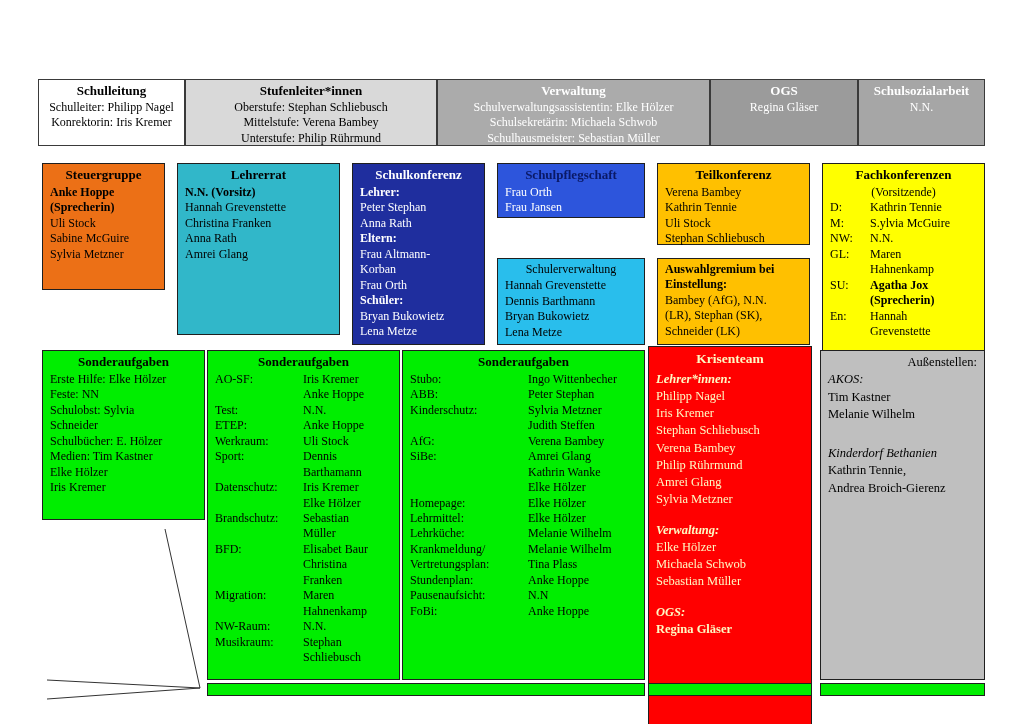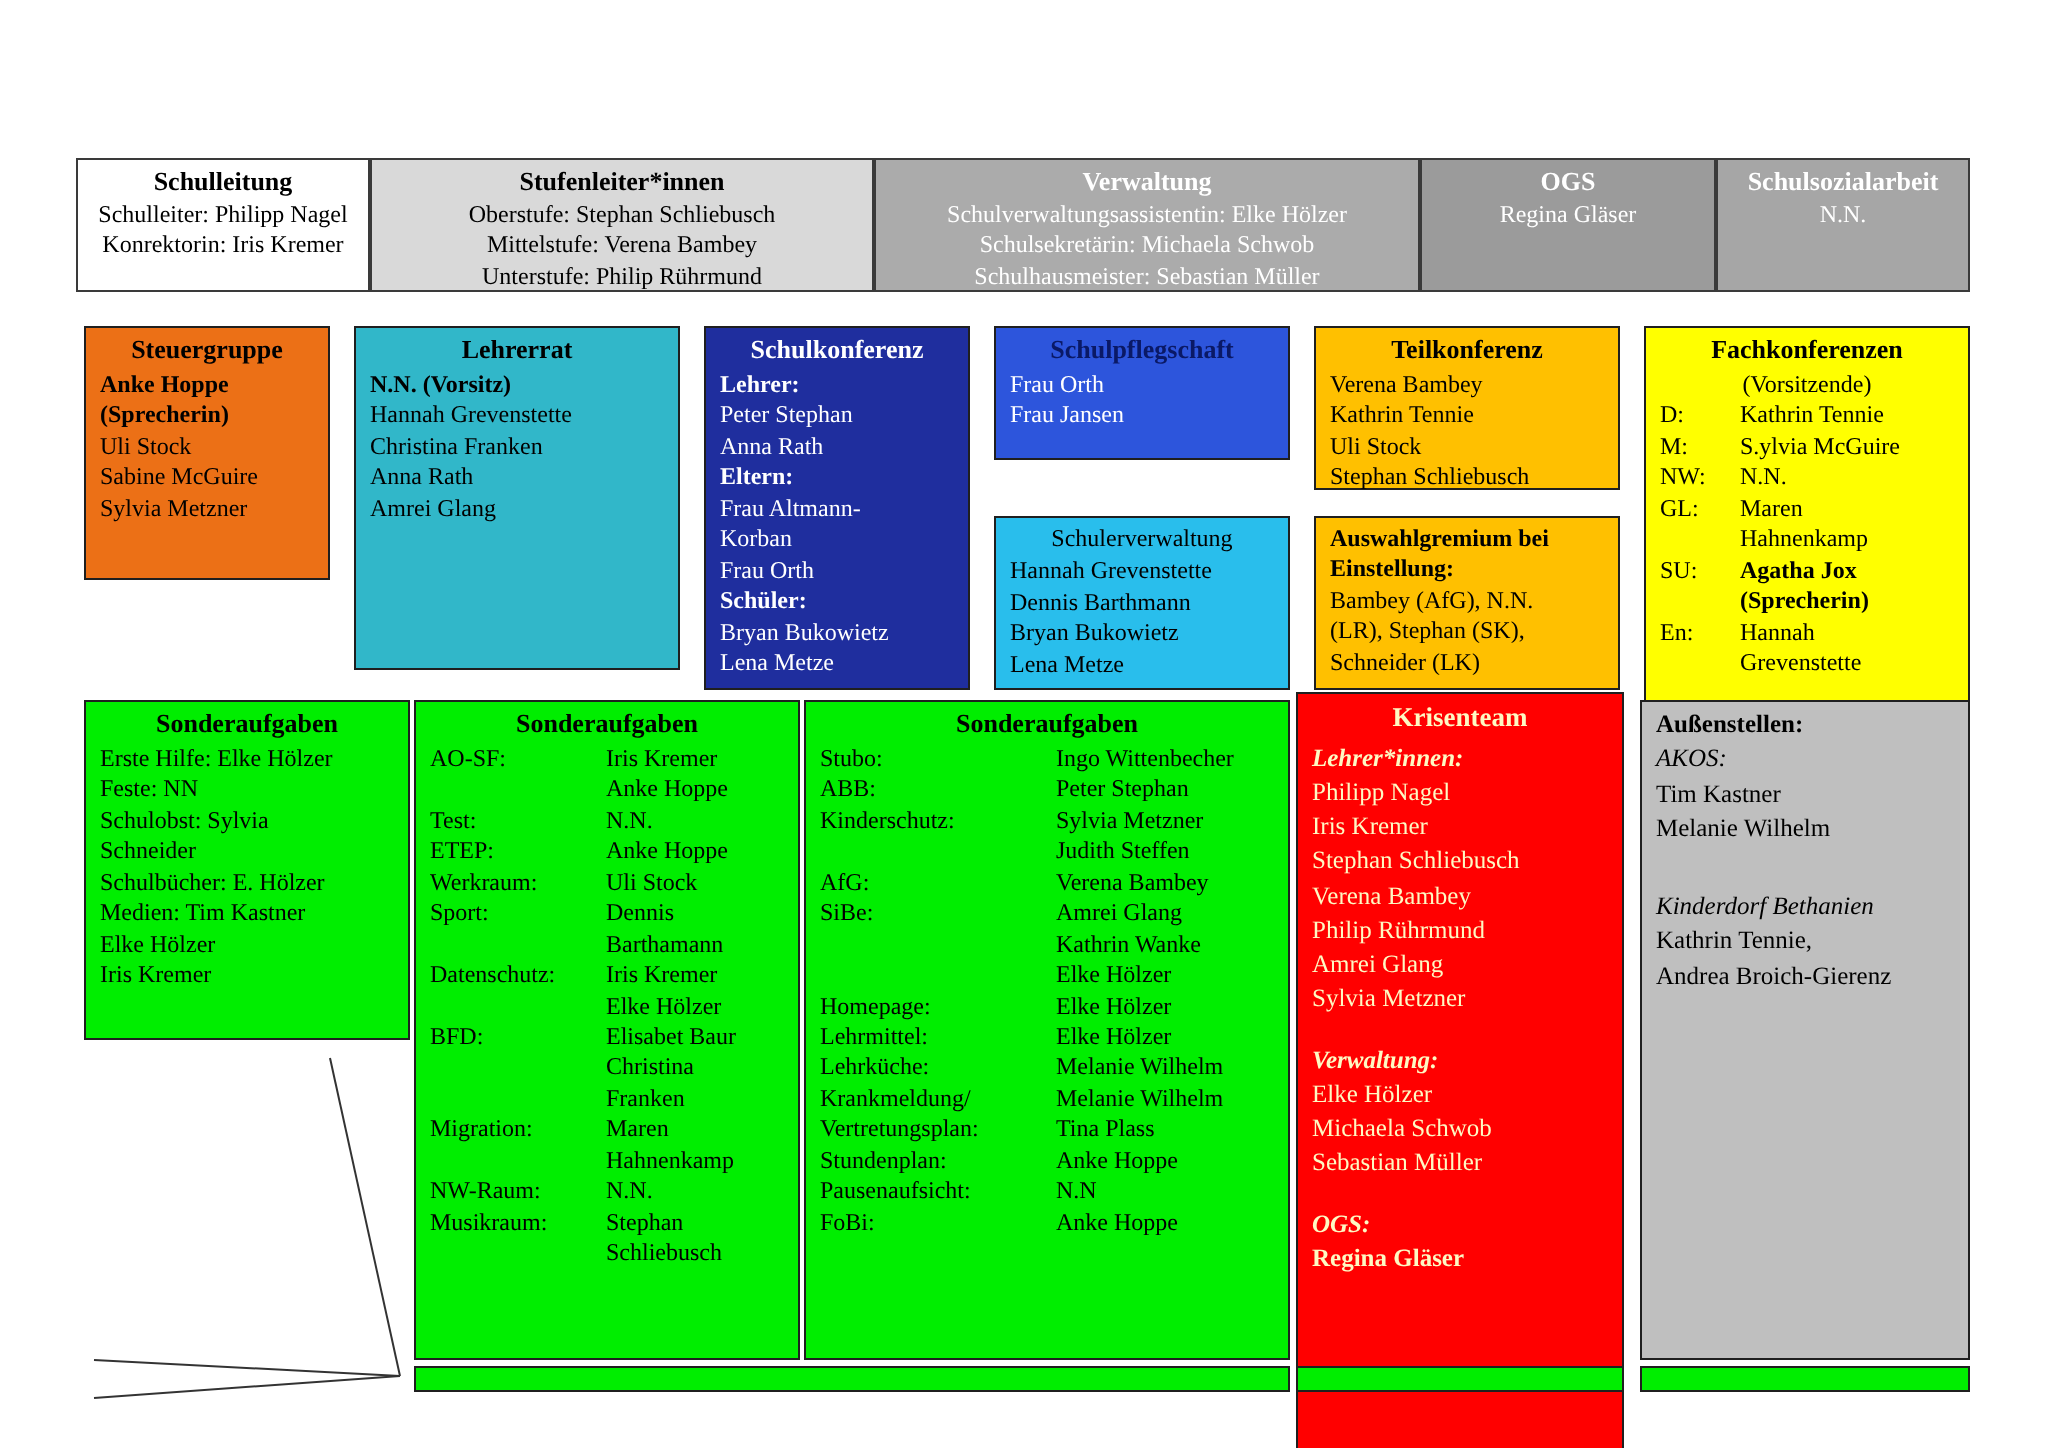--- a/index.html
+++ b/index.html
@@ -25,21 +25,21 @@
   .tc-sozial       { left:858px; width:127px; background:var(--c-topmid2,#A6A6A6); color:#fff; }
 
   
   .box { position:absolute; border:1px solid #1f1f1f; padding:3px 7px;
          font-size:12px; line-height:1.29; }
   .box-title { text-align:center; font-weight:bold; font-size:13px; margin-bottom:1px; }
 
   .b-steuer      { left:42px;  top:163px; width:123px; height:127px; background:var(--c-orange,#EC7016); }
   .b-lehrerrat   { left:177px; top:163px; width:163px; height:172px; background:var(--c-teal,#31B7C9); }
   .b-schulkonf   { left:352px; top:163px; width:133px; height:182px; background:var(--c-navy,#1F2E9E); color:#fff; }
-  .b-pfleg       { left:497px; top:163px; width:148px; height:67px;  background:var(--c-royal,#2D55DC); color:#fff; }
+  .b-pfleg       { left:497px; top:163px; width:148px; height:55px;  background:var(--c-royal,#2D55DC); color:#fff; }
   .b-pfleg .box-title { color:var(--c-navytext,#0A1966); }
   .b-schuelerverw{ left:497px; top:258px; width:148px; height:87px;  background:var(--c-cyan,#29BEEC); }
   .b-schuelerverw .sv-title { text-align:center; margin-bottom:1px; }
   .b-teilkonf    { left:657px; top:163px; width:153px; height:82px;  background:var(--c-gold,#FFC000); }
   .b-auswahl     { left:657px; top:258px; width:153px; height:87px;  background:var(--c-gold,#FFC000); }
   .b-fach        { left:822px; top:163px; width:163px; height:210px; background:var(--c-yellow,#FFFF00); }
   .fach-sub { text-align:center; margin-bottom:0; }
 
   .b-sa-links  { left:42px;  top:350px; width:163px; height:170px; background:var(--c-green,#00EE00); }
   .b-foerder   { left:46px;  top:530px; width:118px; height:145px; background:var(--c-purple,#9E4187); color:#fff; padding-top:6px; }
@@ -54,21 +54,21 @@
   .kv { display:flex; }
   .kv .k { flex:0 0 88px; }
   .kv .v { flex:1; }
   .b-sa-rechts .kv .k { flex-basis:118px; }
   .b-fach .kv .k { flex-basis:40px; }
 
   .kt-section { margin-top:0; }
   .kt-section + .kt-section { margin-top:13px; }
   .kt-label { font-weight:bold; font-style:italic; }
 
-  .as-title { font-weight:bold; }
+  .as-title { font-weight:normal;text-align:right; }
   .as-section + .as-section { margin-top:22px; }
 
   .strip { position:absolute; top:683px; height:13px; background:var(--c-green,#00EE00); border:1px solid #1f1f1f; }
   .strip-1 { left:207px; width:438px; }
   .strip-2 { left:648px; width:164px; }
   .strip-3 { left:820px; width:165px; }
 
   .connectors { position:absolute; left:0; top:0; width:1024px; height:724px; pointer-events:none; }
 </style>
 </head>
@@ -236,20 +236,25 @@
       </div>
     <div class="kv">
         <span class="k pre">Sport:</span>
         <span class="v pre">Dennis
 Barthamann</span>
       </div>
     <div class="kv">
         <span class="k pre">Datenschutz:</span>
         <span class="v pre">Iris Kremer
 Elke Hölzer</span>
+      </div>
+    <div class="kv">
+        <span class="k pre">Brandschutz:</span>
+        <span class="v pre">Sebastian
+Müller</span>
       </div>
     <div class="kv">
         <span class="k pre">BFD:</span>
         <span class="v pre">Elisabet Baur
 Christina
 Franken</span>
       </div>
     <div class="kv">
         <span class="k pre">Migration:</span>
         <span class="v pre">Maren

